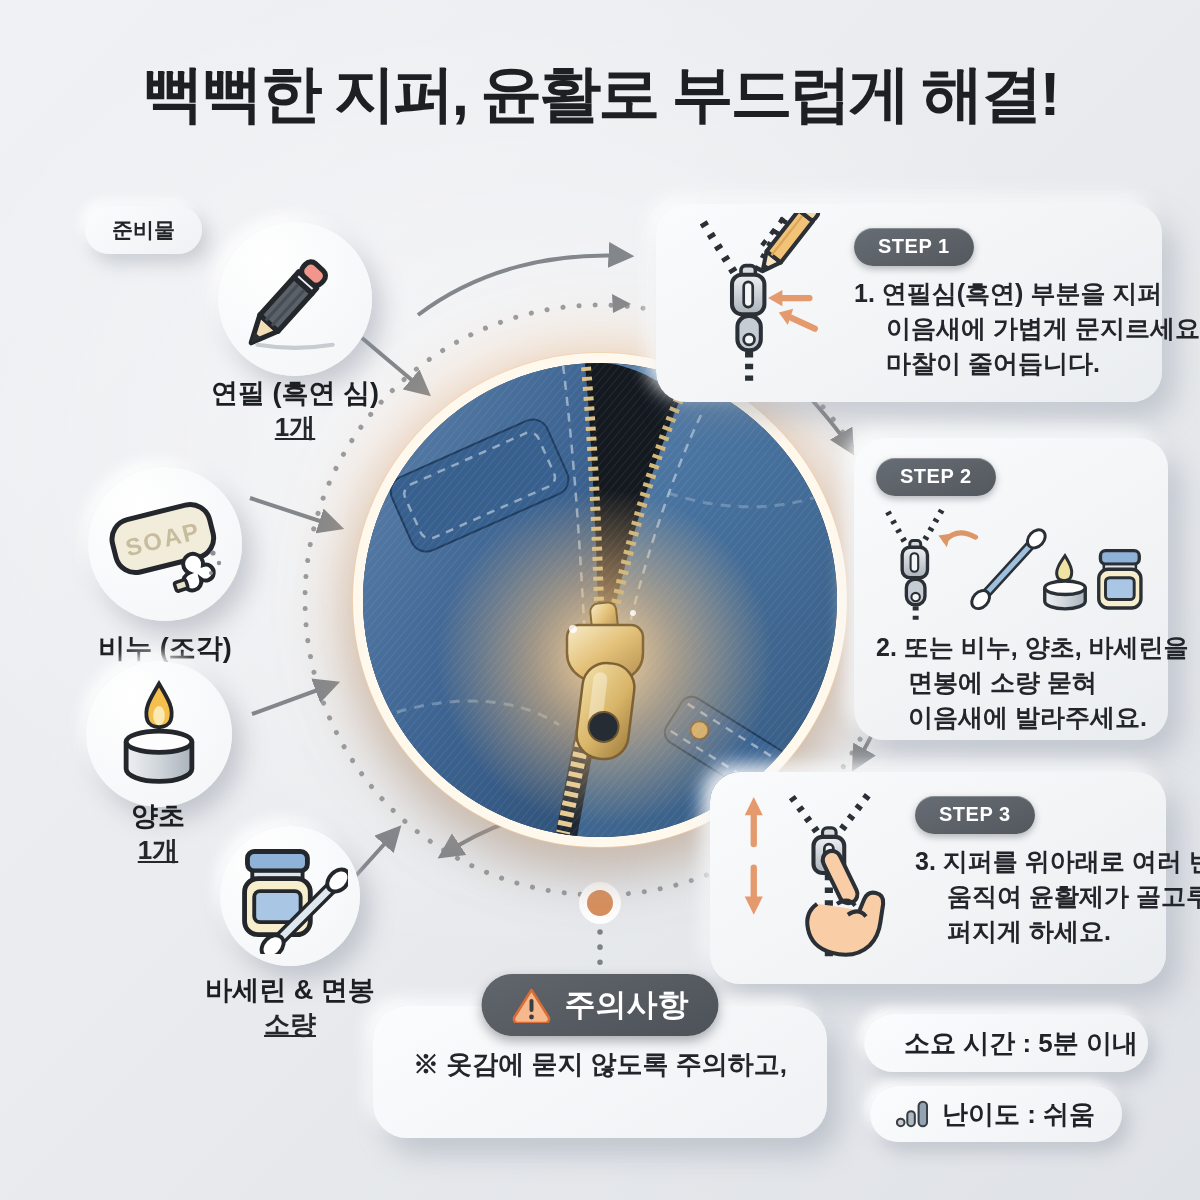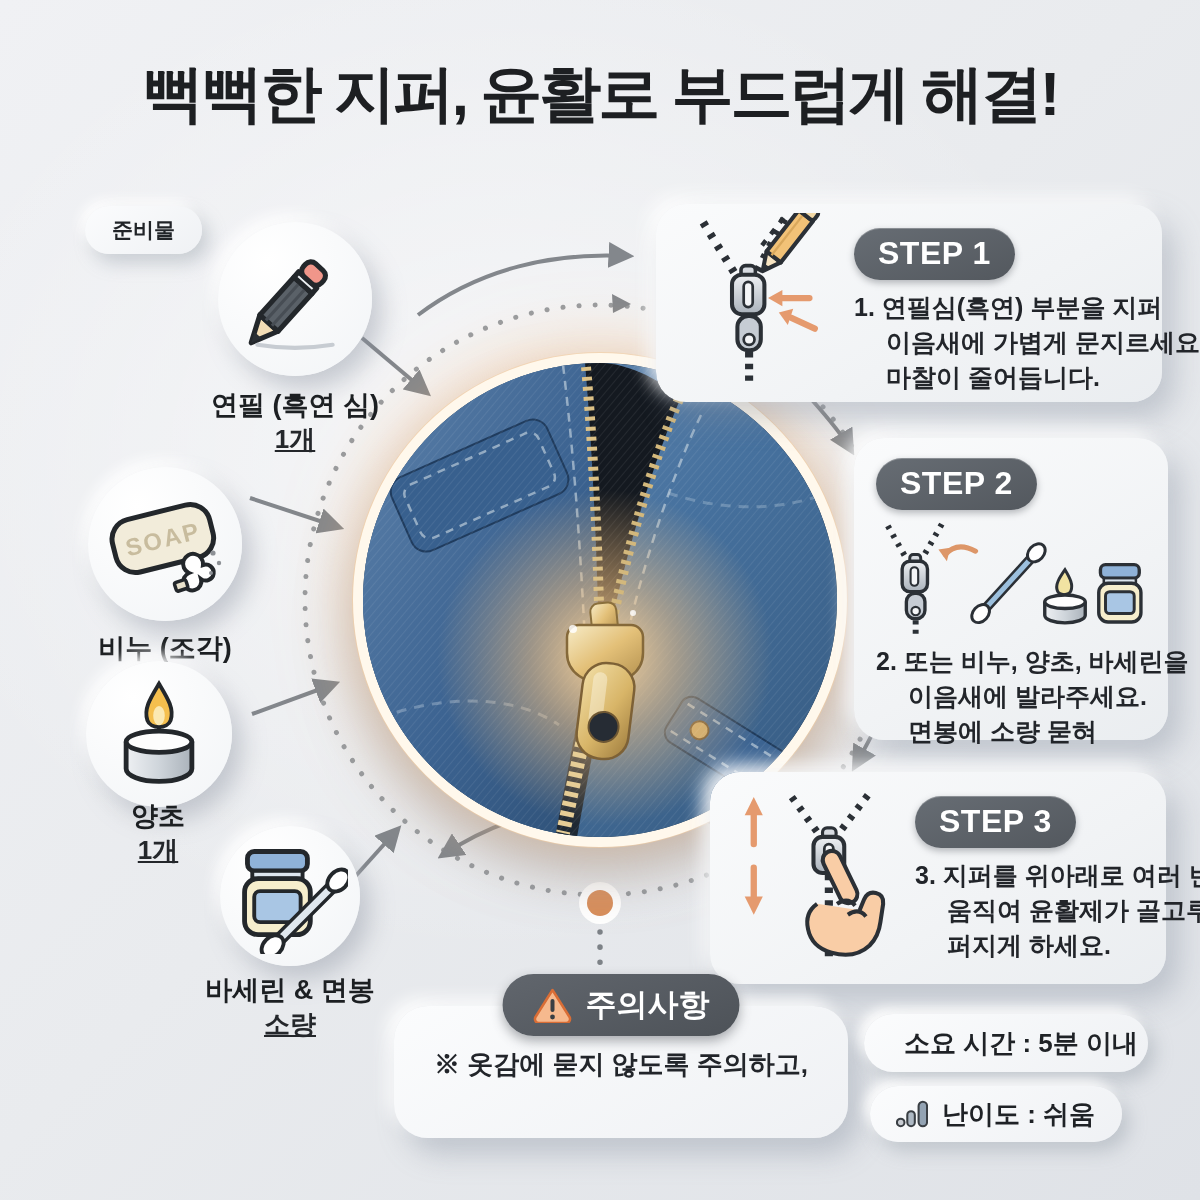--- a/index.html
+++ b/index.html
@@ -31,53 +31,53 @@
     box-shadow:10px 13px 24px rgba(135,144,157,.42),-6px -8px 14px rgba(255,255,255,.95);
     display:flex;align-items:center;justify-content:center;
   }
   .c-pencil{left:218px;top:222px;width:154px;height:154px;}
   .c-soap{left:88px;top:467px;width:154px;height:154px;}
   .c-candle{left:86px;top:661px;width:146px;height:146px;}
   .c-vaseline{left:220px;top:826px;width:140px;height:140px;}
   .supply-caption{position:absolute;z-index:3;width:280px;text-align:center;line-height:1.25;}
   .supply-caption .nm{font-size:27px;font-weight:800;color:#1c1f22;}
   .supply-caption .qt{font-size:26px;font-weight:700;color:#24272b;text-decoration:underline;}
-  .cap-pencil{left:155px;top:377px;margin-top:12px;}
+  .cap-pencil{left:155px;top:377px;}
   .cap-soap{left:25px;top:632px;}
   .cap-candle{left:18px;top:800px;}
   .cap-vaseline{left:150px;top:974px;}
   .photo-wrap{
     position:absolute;left:353px;top:353px;width:494px;height:494px;z-index:2;
     border-radius:50%;border:10px solid #fff8ec;overflow:hidden;background:#16202b;
     box-shadow:0 0 70px rgba(255,184,116,.55),0 0 0 1px rgba(240,215,180,.6),0 26px 52px rgba(125,135,150,.5);
   }
   .card{
     position:absolute;z-index:3;border-radius:30px;
     background:linear-gradient(150deg,#fafbfc 0%,#f1f3f5 60%,#eaedf0 100%);
     box-shadow:12px 16px 30px rgba(130,140,155,.38),-8px -8px 18px rgba(255,255,255,.9);
   }
   .card-step1{left:656px;top:204px;width:506px;height:198px;display:flex;padding:10px 18px 10px 8px;}
   .card-step2{left:854px;top:438px;width:314px;height:302px;padding:20px 22px 14px 22px;}
   .card-step3{left:710px;top:772px;width:456px;height:212px;display:flex;padding:8px 16px 8px 10px;}
   .step-badge{
     display:inline-block;background:linear-gradient(160deg,#676d74,#53585e);
-    color:#fff;font-weight:800;font-size:32px;letter-spacing:.5px;
+    color:#fff;font-weight:800;font-size:20px;letter-spacing:.5px;
     padding:7px 24px 8px 24px;border-radius:26px;
     box-shadow:0 3px 7px rgba(80,85,92,.4), inset 0 1px 0 rgba(255,255,255,.25);
   }
   .step-text{font-size:25px;font-weight:700;color:#22252a;line-height:1.4;margin-top:10px;}
   .step-text .ln{white-space:nowrap;}
   .step-text .ln + .ln{padding-left:32px;}
   .s1-icon{width:190px;flex:0 0 190px;display:flex;align-items:center;justify-content:center;}
   .s1-body{flex:1;padding-top:14px;}
   .s3-icon{width:195px;flex:0 0 195px;display:flex;align-items:center;justify-content:center;}
   .s3-body{flex:1;padding-top:16px;}
   .s2-iconrow{margin:10px 0 6px 0;}
   .caution-card{
-    position:absolute;left:394px;top:1006px;width:454px;height:132px;z-index:3;border-radius:34px;
+    position:absolute;left:373px;top:1006px;width:454px;height:132px;z-index:3;border-radius:34px;
     background:linear-gradient(150deg,#fbfcfd,#eff1f4);
     box-shadow:12px 16px 28px rgba(130,140,155,.38),-8px -8px 16px rgba(255,255,255,.9);
     text-align:center;padding-top:40px;
   }
   .caution-badge{
     position:absolute;left:50%;transform:translateX(-50%);top:-32px;
     background:linear-gradient(160deg,#61666d,#4d5258);color:#fff;border-radius:34px;
     padding:10px 30px;display:flex;align-items:center;gap:13px;
     font-size:31px;font-weight:800;box-shadow:0 5px 12px rgba(70,75,82,.45);white-space:nowrap;
   }
@@ -323,22 +323,22 @@
         <path d="M200 96 V112 a24 9 0 0 0 48 0 V96" fill="url(#cup)" stroke="#2b3036" stroke-width="4"></path>
         <ellipse cx="224" cy="96" rx="24" ry="8" fill="#fdfdfd" stroke="#2b3036" stroke-width="4"></ellipse>
         <rect x="266" y="52" width="46" height="16" rx="6" fill="#8fb2d8" stroke="#2b3036" stroke-width="4"></rect>
         <rect x="270" y="68" width="38" height="6" fill="#dde6ef" stroke="#2b3036" stroke-width="3"></rect>
         <rect x="264" y="74" width="50" height="46" rx="11" fill="#f6eecd" stroke="#2b3036" stroke-width="4"></rect>
         <rect x="272" y="84" width="34" height="26" rx="5" fill="#a9c6e4" stroke="#2b3036" stroke-width="3.5"></rect>
       </svg>
     </div>
     <div class="step-text" style="margin-top:2px">
       <div class="ln">2. 또는 비누, 양초, 바세린을</div>
+      <div class="ln">면봉에 소량 묻혀</div>
       <div class="ln">이음새에 발라주세요.</div>
-      <div class="ln">면봉에 소량 묻혀</div>
     </div>
   </div>
 
   <div class="card card-step3">
     <div class="s3-icon">
       <svg width="190" height="195" viewBox="0 0 210 200">
         <path d="M34 62 L34 26" stroke="#e59a6e" stroke-width="7" stroke-linecap="round"></path>
         <polygon points="24,30 34,10 44,30" fill="#e59a6e"></polygon>
         <path d="M34 88 L34 124" stroke="#e59a6e" stroke-width="7" stroke-linecap="round"></path>
         <polygon points="24,120 34,140 44,120" fill="#e59a6e"></polygon>

